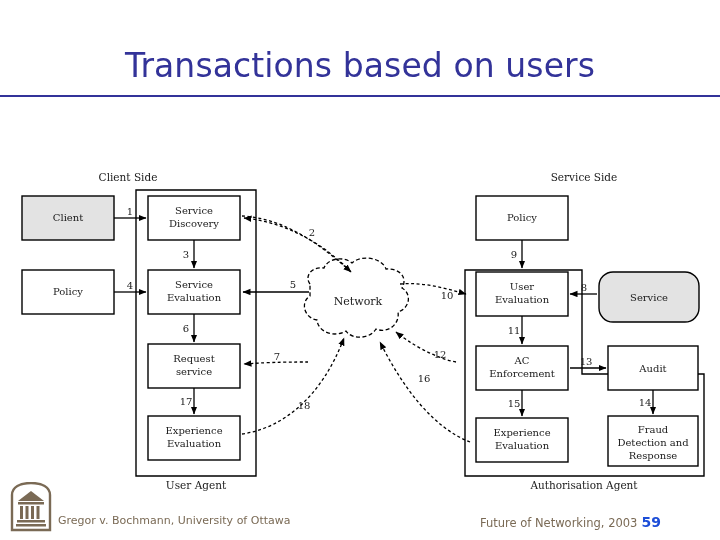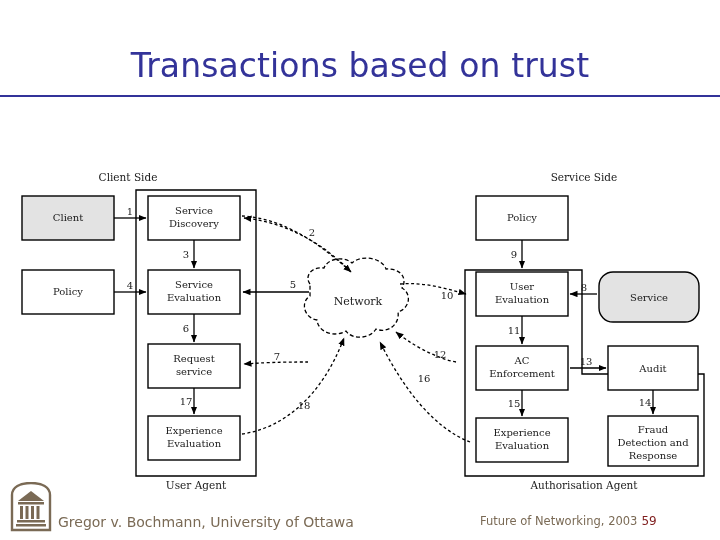--- a/index.html
+++ b/index.html
@@ -58,50 +58,50 @@
     left: 4px; top: 166px;
     width: 720px; height: 330px; text-decoration: underline;
   }
   #diagram svg { display: block; }
 
   
   #footer-left {
     position: absolute;
     left: 58px; top: 514px;
     font-family: "DejaVu Sans", sans-serif;
-    font-size: 14px;
+    font-size: 11px;
     color: #7a6a55;
     white-space: nowrap;
   }
   #footer-right {
     position: absolute;
     left: 480px; top: 514px;
     font-family: "DejaVu Sans", sans-serif;
     font-size: 11.5px;
     color: #7a6a55;
     white-space: nowrap;
   }
   #footer-page {
-    font-size: 12px;
-    font-weight: normal;
-    color: #7f1d1d;
+    font-size: 14px;
+    font-weight: bold;
+    color: #1d4ed8;
     margin-left: 4px;
   }
   #logo {
     position: absolute;
     left: 9px; top: 482px;
     width: 44px; height: 50px;
   }
 </style>
 </head>
 <body>
 
 <div id="slide">
 
-  <div id="title">Transactions based on trust</div>
+  <div id="title">Transactions based on users</div>
   <div id="title-rule"></div>
 
 
   <div id="diagram">
     <svg width="720" height="330" viewBox="0 0 720 330" xmlns="http://www.w3.org/2000/svg">
       <defs>
         <marker id="ah" markerWidth="9" markerHeight="9" refX="7.5" refY="3.2" orient="auto" markerUnits="userSpaceOnUse">
           <path d="M0,0 L8,3.2 L0,6.4 z" fill="#000"></path>
         </marker>
         <marker id="ahd" markerWidth="9" markerHeight="9" refX="7.5" refY="3.2" orient="auto" markerUnits="userSpaceOnUse">

